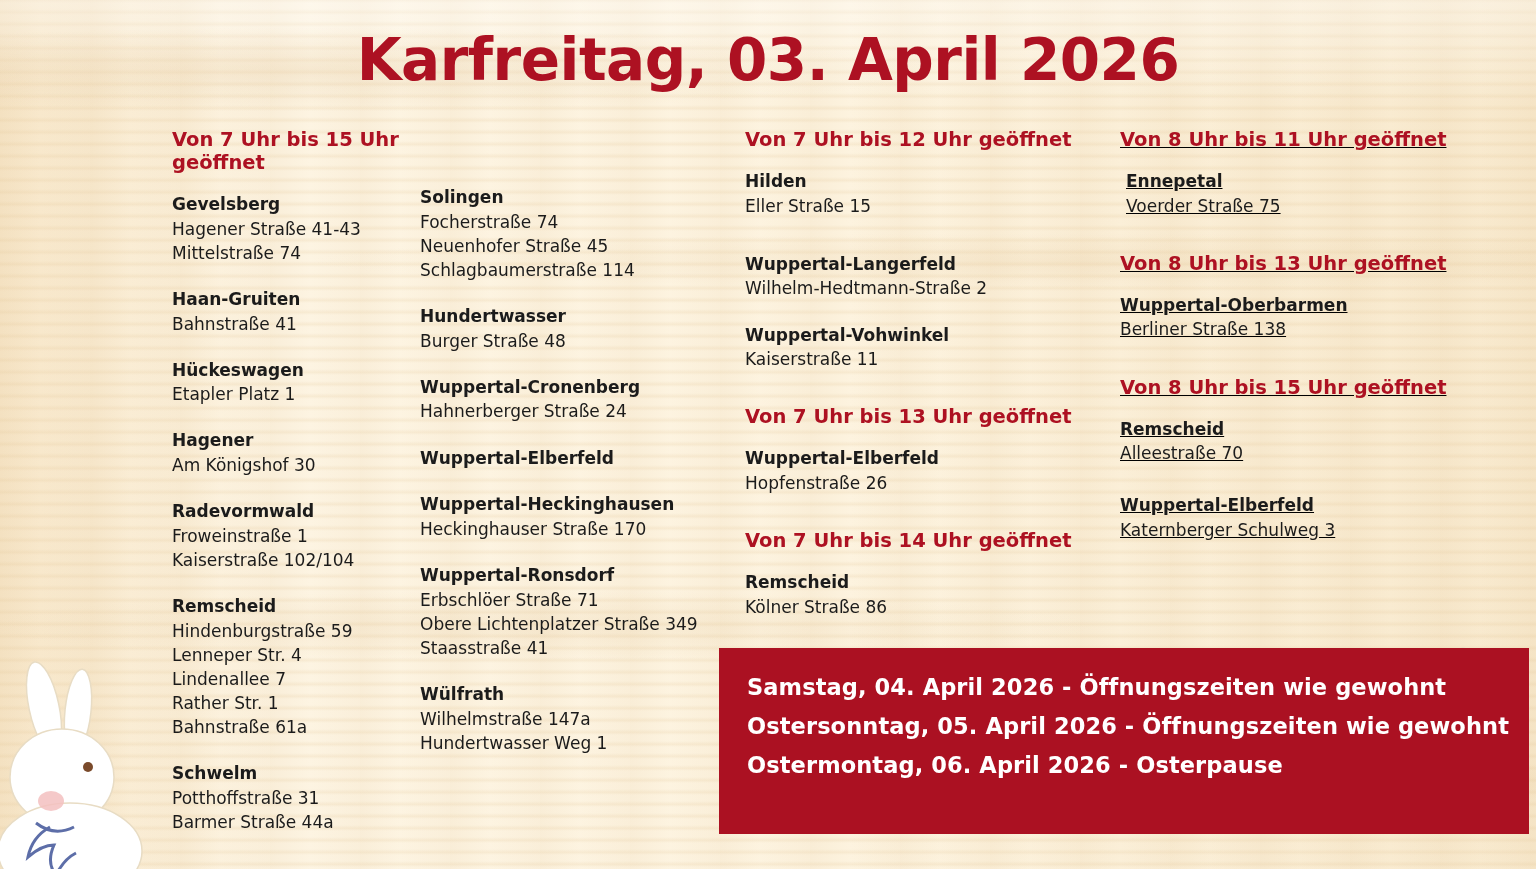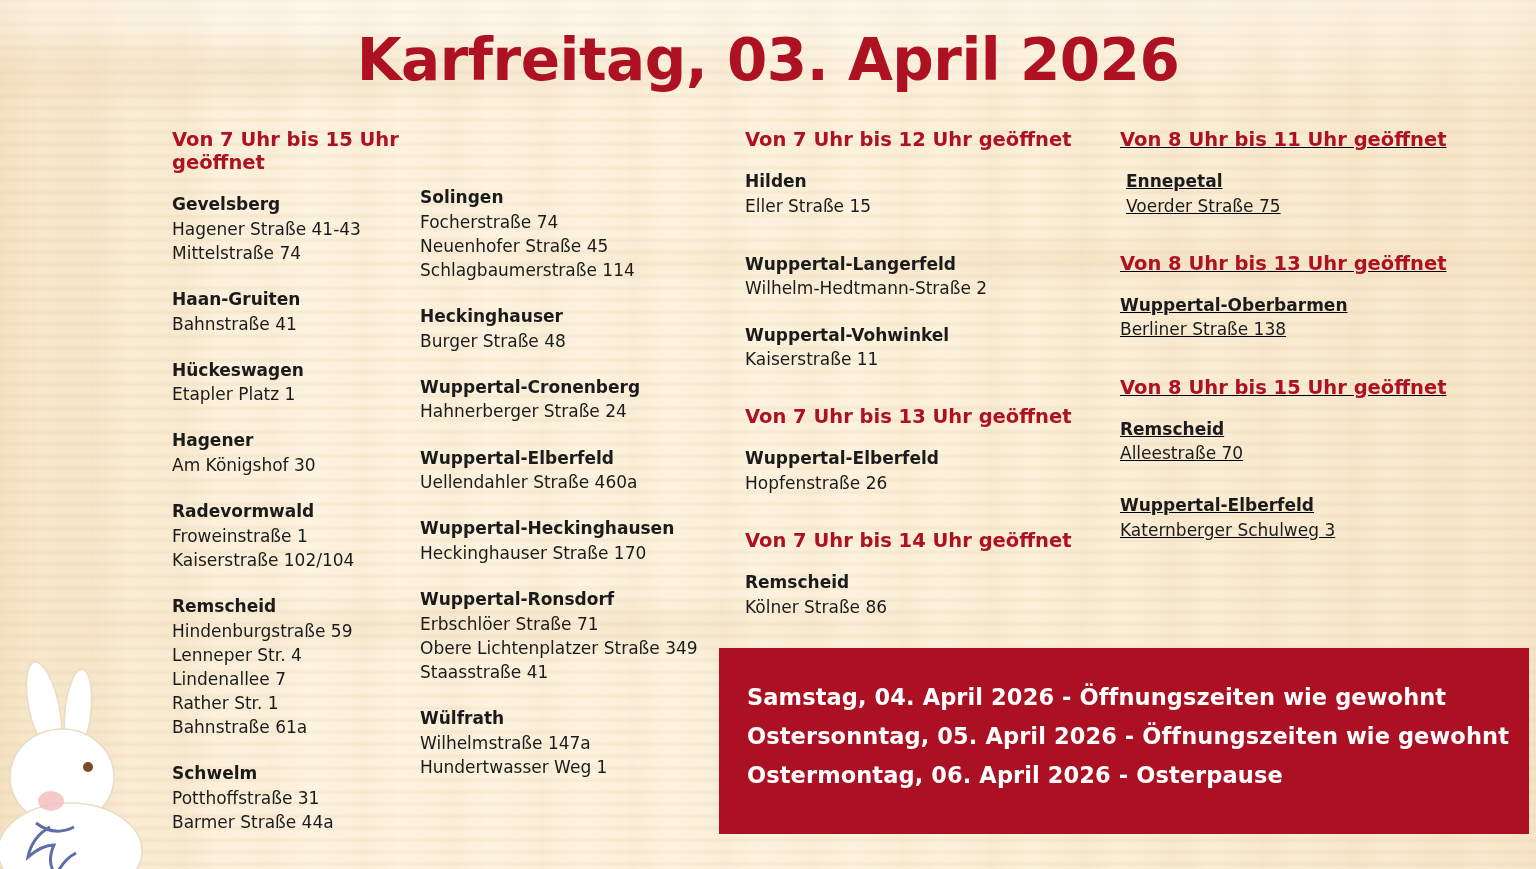--- a/index.html
+++ b/index.html
@@ -95,21 +95,21 @@
 
   .notice {
     position: absolute;
     left: 719px;
     top: 648px;
     width: 810px;
     height: 186px;
     background: #ab1122;
     color: #ffffff;
     box-sizing: border-box;
-    padding: 30px 0 0 28px;
+    padding: 20px 0 0 28px;
   }
   .notice-line {
     font-size: 22.5px;
     font-weight: bold;
     line-height: 1.73;
     letter-spacing: 0.1px;
   }
   .bunny {
     position: absolute;
     pointer-events: none;
@@ -177,33 +177,32 @@
       <div style="height:57px"></div>
 
       <div class="entry">
         <div class="city">Solingen</div>
         <div class="addr">Focherstraße 74</div>
         <div class="addr">Neuenhofer Straße 45</div>
         <div class="addr">Schlagbaumerstraße 114</div>
       </div>
 
       <div class="entry">
-        <div class="city">Heckinghauser</div>
+        <div class="city">Hundertwasser</div>
         <div class="addr">Burger Straße 48</div>
       </div>
 
 
       <div class="entry">
         <div class="city">Wuppertal-Cronenberg</div>
         <div class="addr">Hahnerberger Straße 24</div>
       </div>
 
       <div class="entry">
         <div class="city">Wuppertal-Elberfeld</div>
-        <div class="addr">Uellendahler Straße 460a</div>
       </div>
 
       <div class="entry">
         <div class="city">Wuppertal-Heckinghausen</div>
         <div class="addr">Heckinghauser Straße 170</div>
       </div>
 
       <div class="entry">
         <div class="city">Wuppertal-Ronsdorf</div>
         <div class="addr">Erbschlöer Straße 71</div>

